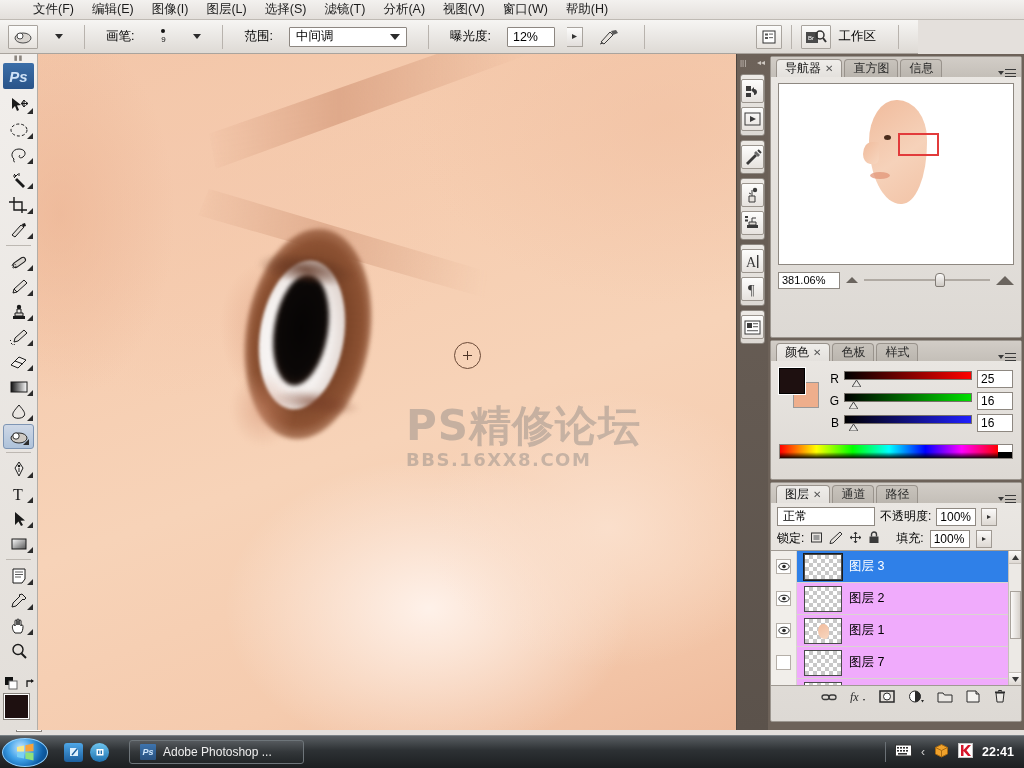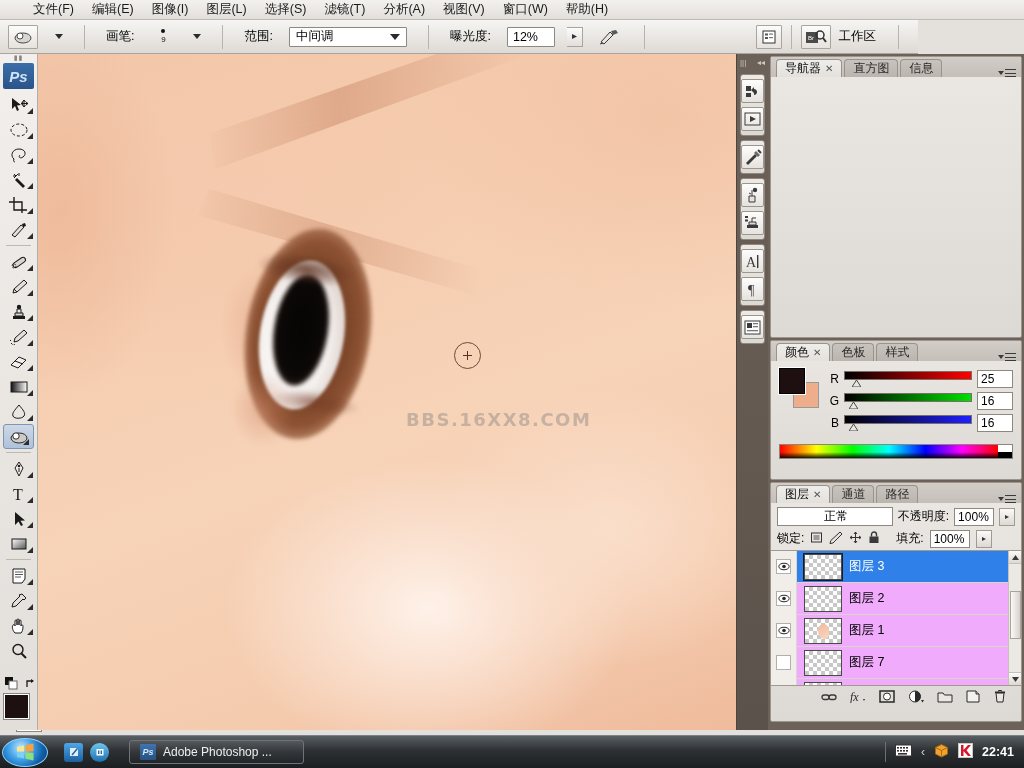--- a/index.html
+++ b/index.html
@@ -237,21 +237,21 @@
   .spectrum{height:15px;margin:4px 8px 0 8px;border:1px solid #8b857f;display:flex;}
   .spec-main{flex:1;background:linear-gradient(to right,#ff0000,#ffff00,#00ff00,#00ffff,#0000ff,#ff00ff,#ff0000);
     position:relative;}
   .spec-main:after{content:"";position:absolute;inset:0;
     background:linear-gradient(to bottom, rgba(255,255,255,0) 55%, rgba(0,0,0,0.9) 100%);}
   .spec-wb{width:14px;display:flex;flex-direction:column;}
   .spec-wb i{flex:1;display:block;}
 
   
   .lay-top{display:flex;align-items:center;height:24px;padding:3px 6px 0 6px;gap:5px;}
-  .mode-combo{width:116px;height:19px;border:1px solid #8e8881;background:#fff;display:flex;align-items:center;justify-content:center;padding:0 3px 0 5px;font-size:12px;}
+  .mode-combo{width:98px;height:19px;border:1px solid #8e8881;background:#fff;display:flex;align-items:center;justify-content:flex-start;padding:0 3px 0 5px;font-size:12px;}
   .lay-lbl{font-size:12px;white-space:nowrap;}
   .pctbox{width:40px;height:18px;background:#fff;border:1px solid #8e8881;font-size:12px;display:flex;align-items:center;padding-left:3px;}
   .arrbtn{width:16px;height:18px;border:1px solid #a09a93;background:linear-gradient(#fbfaf9,#ddd8d2);display:flex;align-items:center;justify-content:center;}
   .lock-row{display:flex;align-items:center;height:23px;padding:0 6px;gap:6px;}
   .layer-list{background:#fff;border-top:1px solid #a09a93;border-bottom:1px solid #a09a93;height:136px;position:relative;overflow:hidden;}
   .layer-row{height:32px;display:flex;align-items:center;border-bottom:1px solid #d9d5d0;background:#f0abfc;}
   .layer-row.sel{background:#2f80e8;color:#fff;}
   .eyecell{width:26px;height:32px;display:flex;align-items:center;justify-content:center;border-right:1px solid #d9d5d0;background:#f1eeea;}
   .eyebox{width:15px;height:15px;border:1px solid #b5afa8;background:#fff;display:flex;align-items:center;justify-content:center;}
   .lthumb{width:38px;height:26px;margin:0 7px;border:1px solid #4a4a4a;
@@ -591,20 +591,21 @@
       <div class="lid-shadow"></div>
       <div class="eye-outer"></div>
       <div class="eye-sclera"></div>
       <div class="eye-iris"></div>
       <div class="lash-top"></div>
       <div class="lash-bot"></div>
       <div class="innercorner"></div>
     </div>
     <div class="brush-cursor"></div>
     <div class="watermark">
+      <div class="wm1">PS精修论坛</div>
       <div class="wm2">BBS.16XX8.COM</div>
     </div>
   </div>
 
   <div class="dockcol">
     <div class="dockcol-head">
       <span>|||</span>
       <span>◂◂</span>
     </div>
     <div class="dock-group">
@@ -711,20 +712,40 @@
           <span>信息</span>
         </div>
       </div>
       <div class="panel-menu">
         <span class="mini-arrow"></span>
         <span class="hamb">
             <i></i>
             <i></i>
             <i></i>
           </span>
+      </div>
+      <div class="nav-body">
+        <div class="nav-thumb">
+          <div class="nav-face">
+            <div class="face-shape"></div>
+            <div class="face-nose"></div>
+            <div class="face-eye"></div>
+            <div class="face-lip"></div>
+          </div>
+          <div class="nav-rect" style="left:119px;top:49px;width:41px;height:23px"></div>
+        </div>
+        <div class="nav-foot">
+          <div class="zoombox">381.06%</div>
+          <span class="zoom-small"></span>
+          <div class="zoom-slider">
+            <span class="zoom-track"></span>
+            <span class="zoom-knob"></span>
+          </div>
+          <span class="zoom-large"></span>
+        </div>
       </div>
     </div>
 
     <div class="panel" style="height:140px">
       <div class="panel-ctl">
         <span>−</span>
         <span>✕</span>
       </div>
       <div class="panel-tabs">
         <div class="ptab active">

